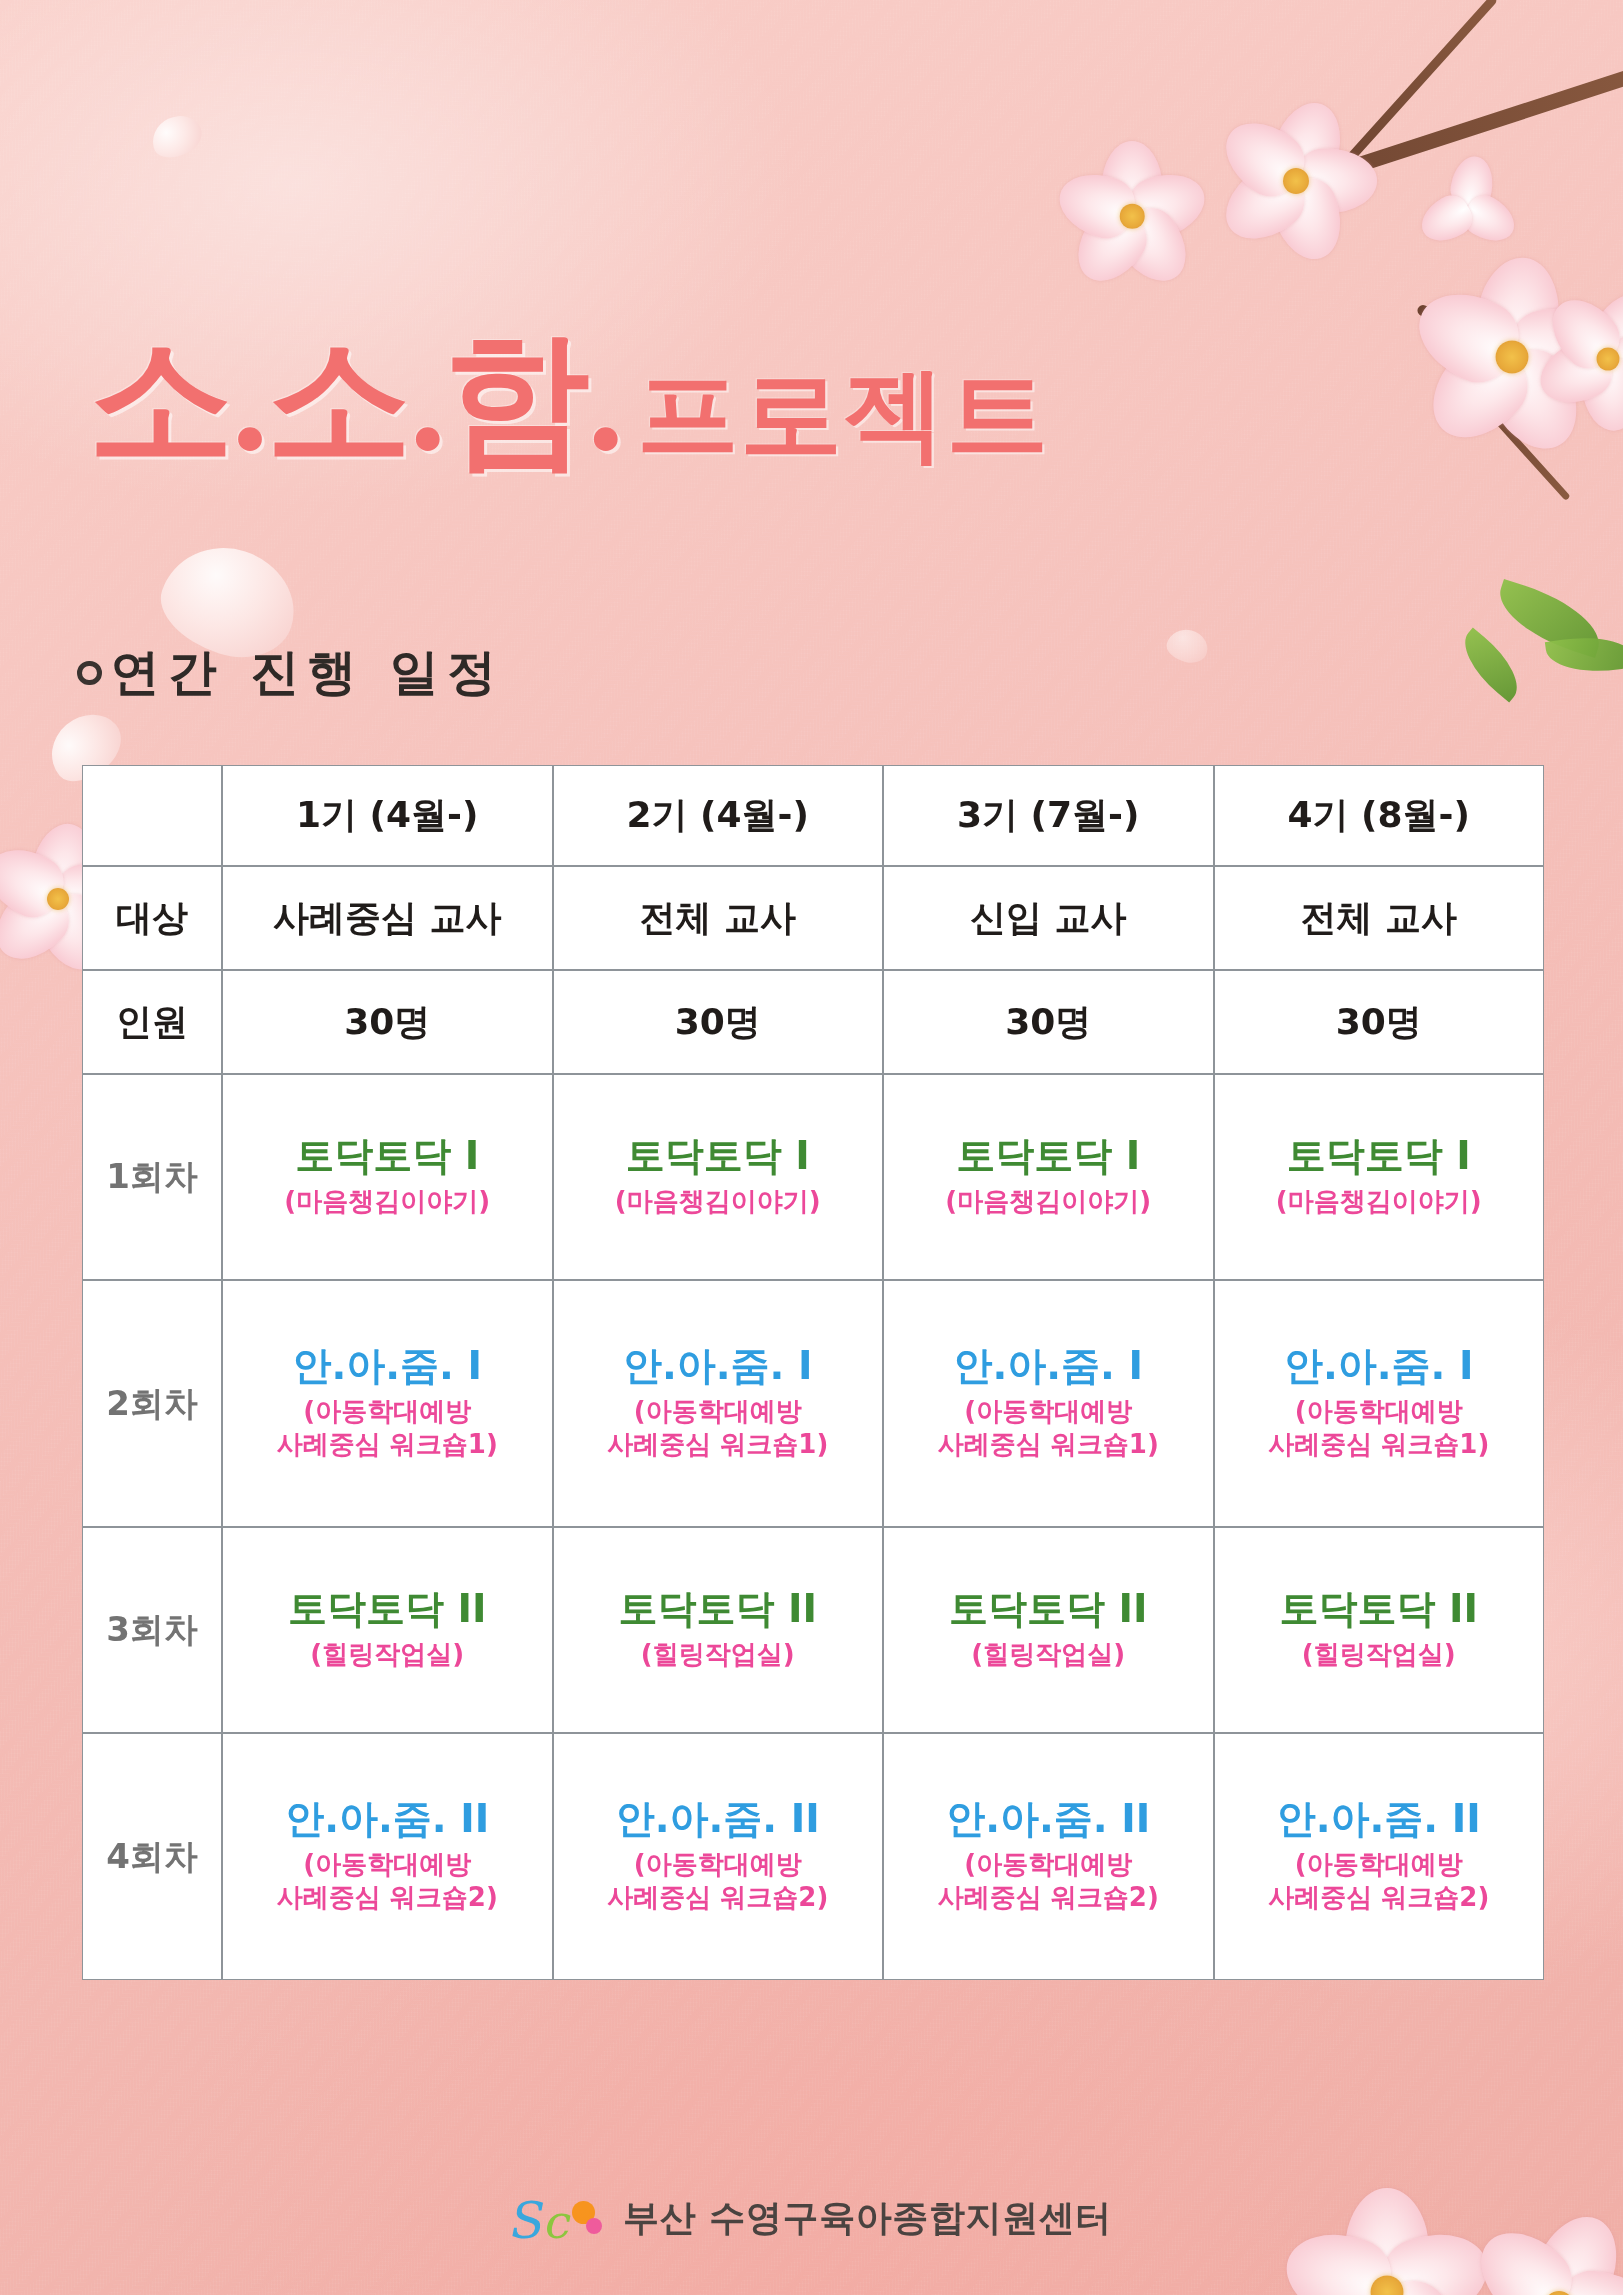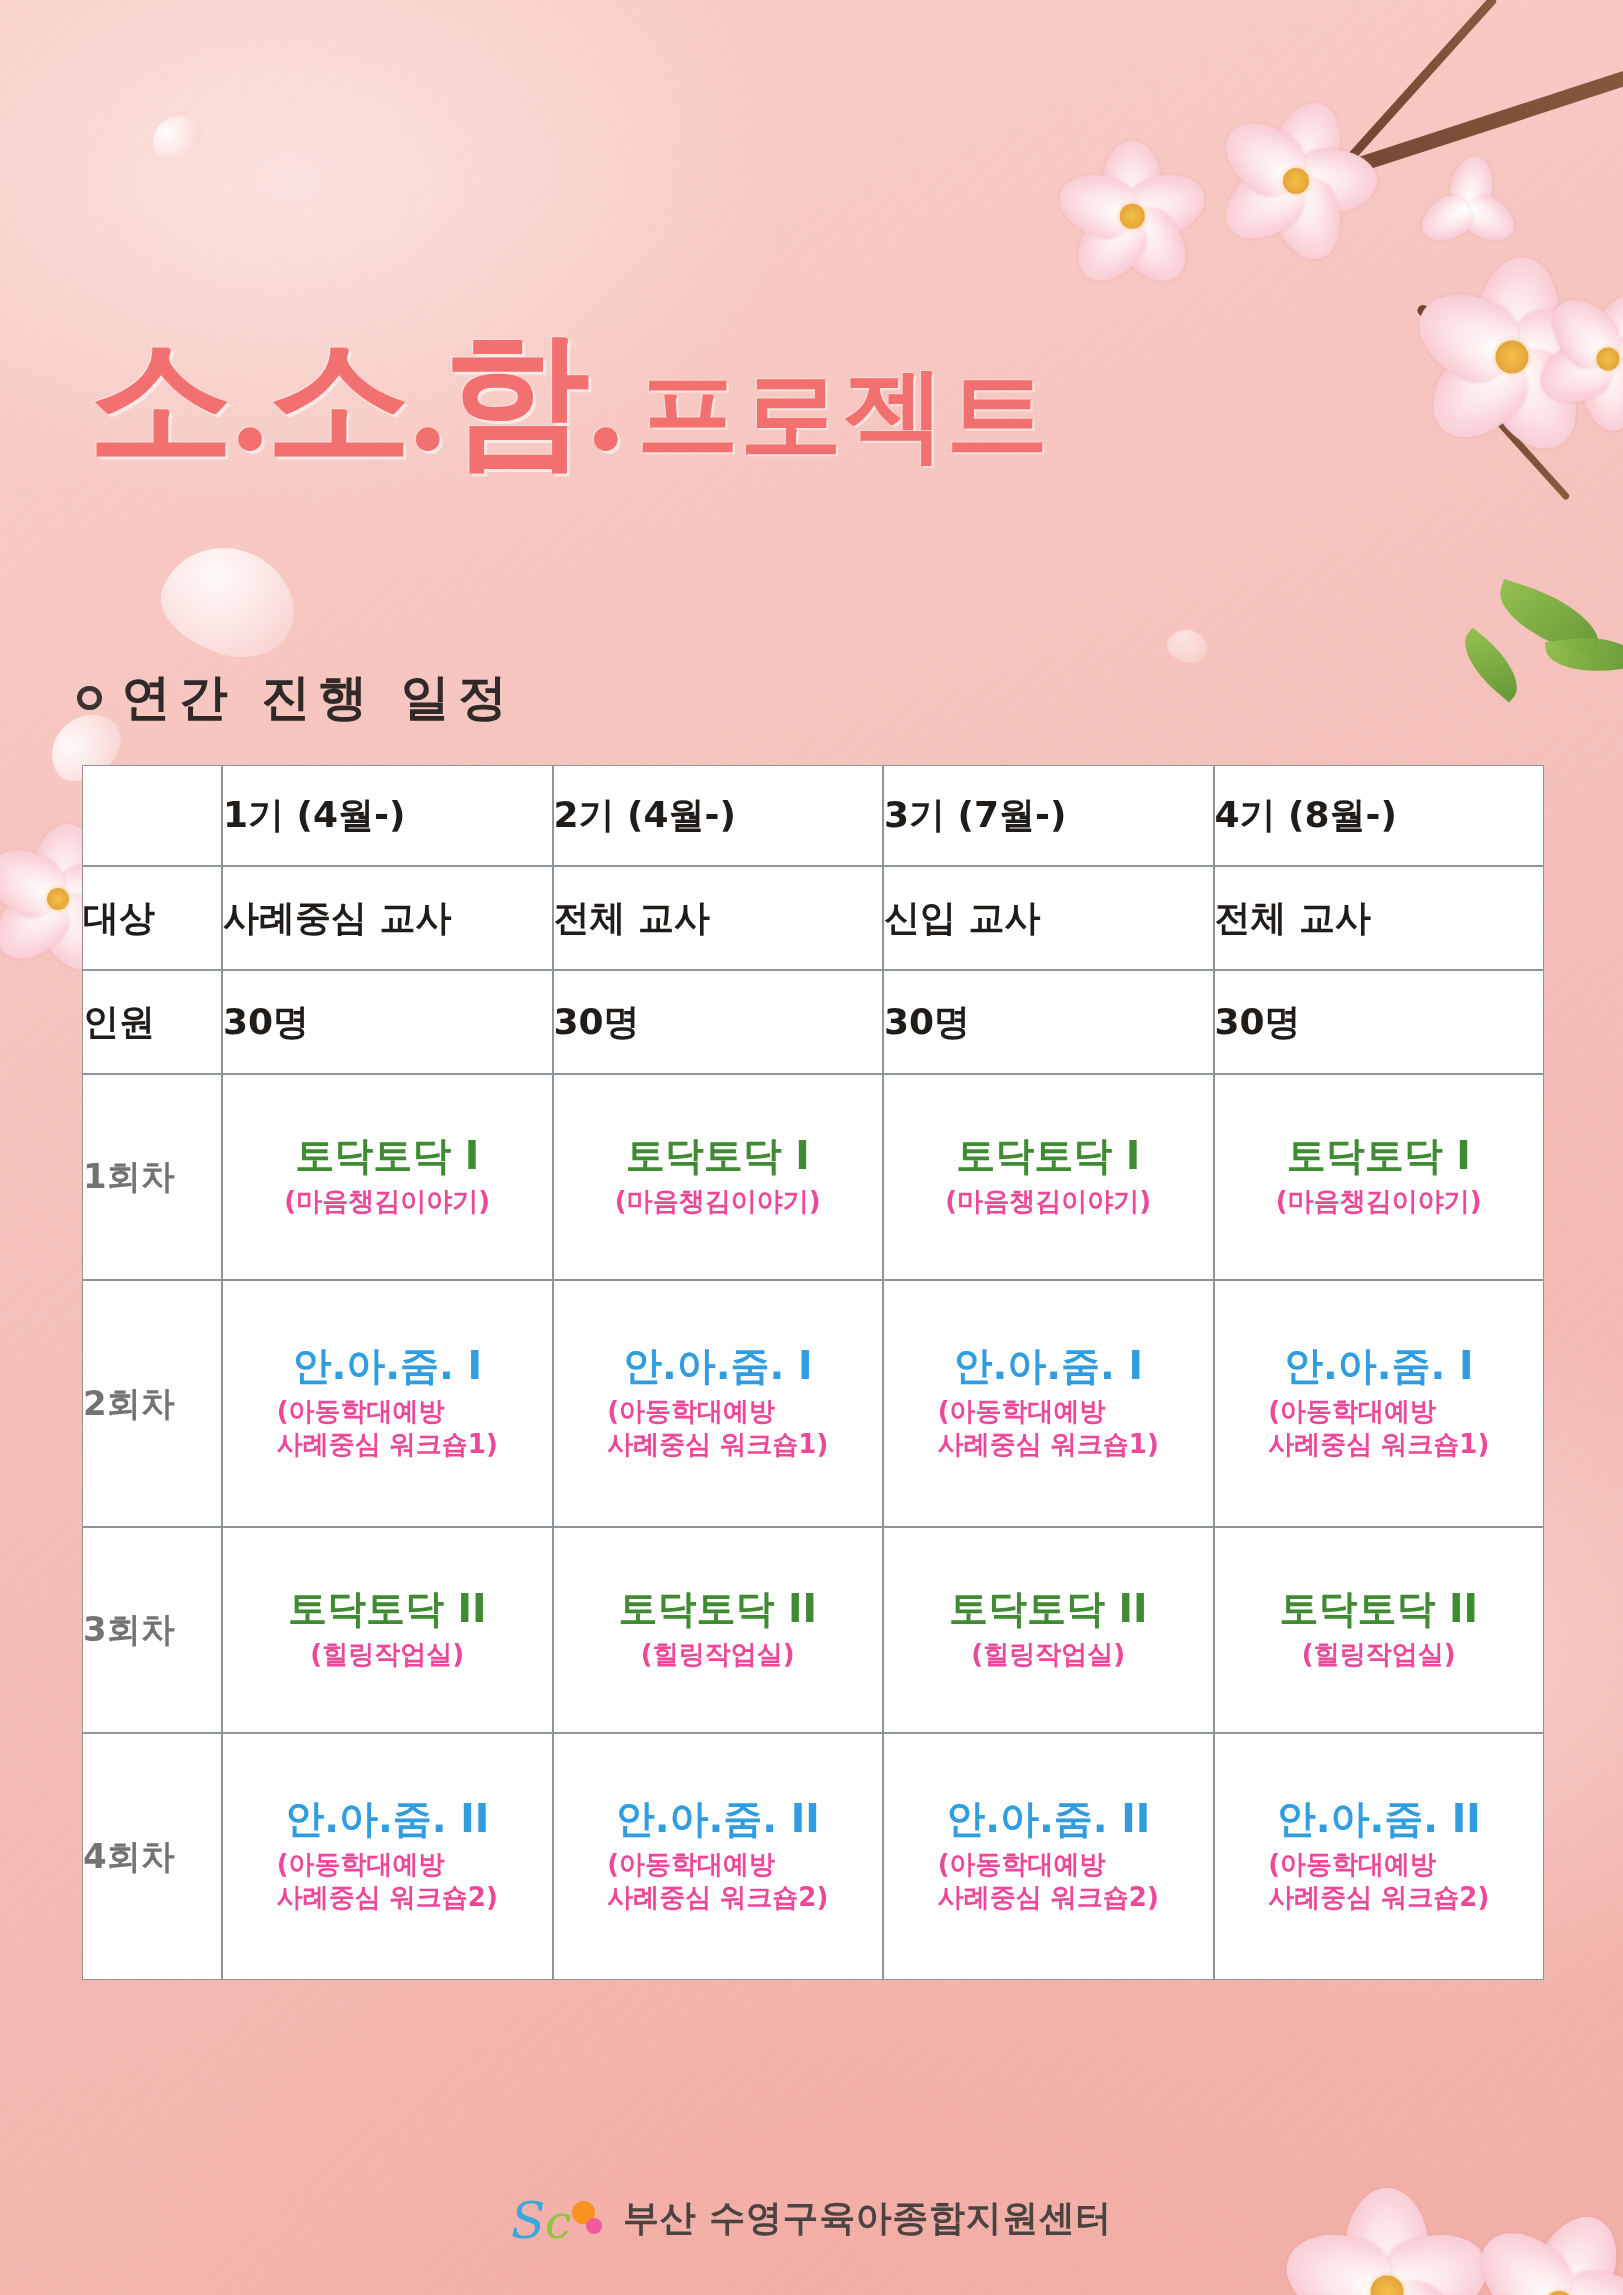--- a/index.html
+++ b/index.html
@@ -114,24 +114,24 @@
     letter-spacing: 1.2px;
     text-shadow:
       2.3px 2.3px 0 rgba(255,255,255,0.5),
       -1.2px -1.2px 0 rgba(255,255,255,0.3);
   }
 
   
   .section-head {
     position: absolute;
     left: 77px;
-    top: 665px;
+    top: 640px;
     display: flex;
     align-items: center;
-    gap: 20px;
+    gap: 9px;
   }
   .section-bullet {
     width: 24.5px;
     height: 24.5px;
     border: 5.3px solid #3a3330;
     border-radius: 50%;
     box-sizing: border-box;
   }
   .section-title {
     font-family: "DejaVu Sans", sans-serif;
@@ -152,20 +152,21 @@
     border-collapse: separate;
     border-spacing: 0;
     width: 100%;
     table-layout: fixed;
   }
   table.schedule col.lbl { width: 140px; }
 
   table.schedule td {
     background: #ffffff;
     border: 1.8px solid #8e9499;
+    text-align: center;
     vertical-align: middle;
     padding: 0;
   }
   td.corner-empty {
     border-color: #8e9499;
   }
   td.hdr {
     font-family: "DejaVu Sans", sans-serif;
     font-weight: bold;
     font-size: 36px;

